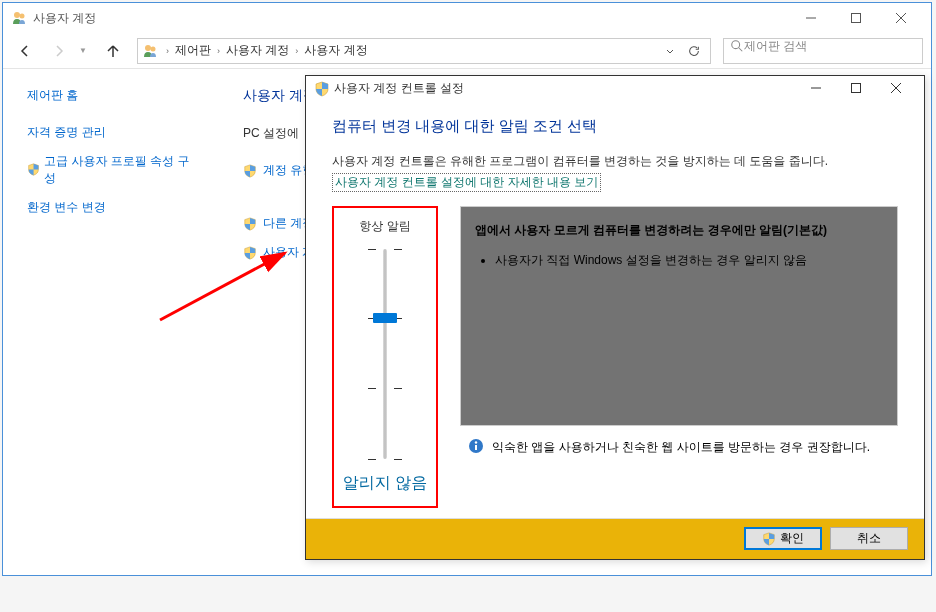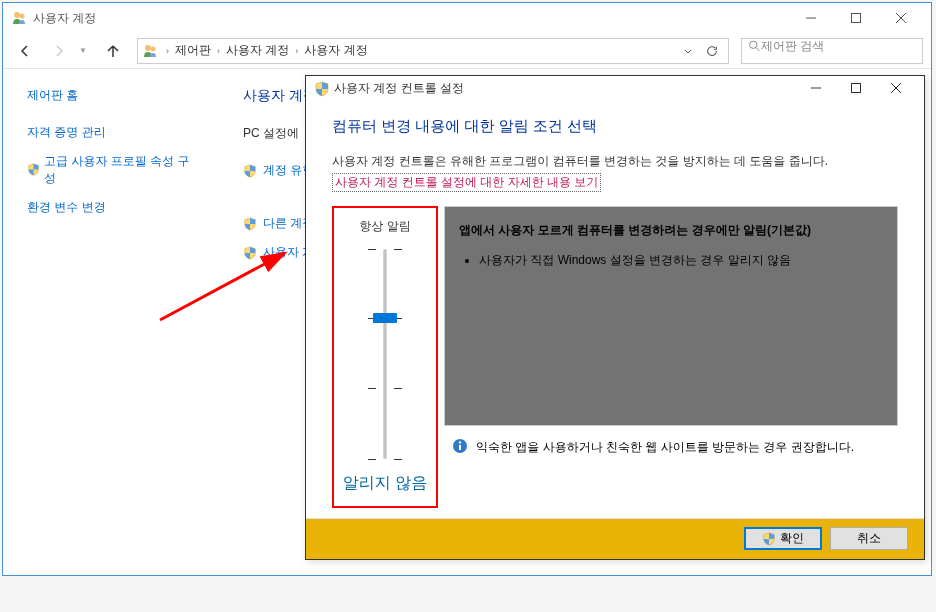--- a/index.html
+++ b/index.html
@@ -16,21 +16,21 @@
     .nav-btn { width: 28px; height: 28px; display: flex; align-items: center; justify-content: center; color: #333; cursor: pointer; border-radius: 2px; }
     .nav-btn.disabled { color: #ccc; cursor: default; }
     .dropdown-caret { font-size: 8px; color: #999; width: 14px; }
     .up-btn { margin-right: 4px; }
     .address-bar { flex: 1; height: 26px; border: 1px solid #ccc; display: flex; align-items: center; padding: 0 4px; background: #fff; }
     .address-icon { width: 16px; height: 16px; margin-right: 6px; }
     .breadcrumb { display: flex; align-items: center; flex: 1; color: #333; }
     .bc-item { padding: 2px 4px; cursor: pointer; }
     .bc-sep { padding: 0 2px; color: #666; font-size: 9px; }
     .addr-ctrl { width: 24px; display: flex; align-items: center; justify-content: center; color: #555; cursor: pointer; height: 100%; }
-    .search-box { width: 182px; height: 26px; border: 1px solid #ccc; display: flex; align-items: flex-end; padding: 10px 6px; margin-left: 6px; background: #fff; }
+    .search-box { width: 200px; height: 26px; border: 1px solid #ccc; display: flex; align-items: flex-start; padding: 0 6px; margin-left: 6px; background: #fff; }
     .search-box input { border: none; outline: none; flex: 1; font-size: 12px; font-family: inherit; background: transparent; }
     .search-box input::placeholder { color: #888; }
     
     .content { display: flex; height: calc(100% - 68px); }
     .sidebar { width: 200px; padding: 18px 12px 12px 24px; }
     .sidebar-heading { color: #0066cc; margin-bottom: 14px; font-size: 12px; }
     .sidebar-link { color: #0066cc; padding: 6px 0; cursor: pointer; display: flex; align-items: center; gap: 4px; font-size: 12px; }
     .shield-icon { width: 14px; height: 14px; }
     
     .main-content { flex: 1; padding: 18px 30px 12px 40px; }
@@ -42,23 +42,23 @@
     .annotation-arrow { position: absolute; left: 155px; top: 245px; pointer-events: none; z-index: 5; }
     
     .uac-dialog { position: absolute; left: 305px; top: 75px; width: 620px; height: 485px; background: #fff; border: 1px solid #333; z-index: 10; box-shadow: 2px 2px 8px rgba(0,0,0,0.15); display: flex; flex-direction: column; }
     .uac-titlebar { height: 28px; display: flex; align-items: center; padding: 0 8px; }
     .uac-title { flex: 1; color: #333; display: flex; align-items: center; gap: 6px; text-align: right; }
     .uac-titlebtn { width: 40px; height: 24px; display: flex; align-items: center; justify-content: center; color: #333; cursor: pointer; }
     
     .uac-body { flex: 1; padding: 16px 26px 10px 26px; }
     .uac-heading { color: #003399; font-size: 15px; font-weight: normal; margin-bottom: 16px; }
     .uac-desc { color: #333; font-size: 12px; margin-bottom: 3px; line-height: 1.5; }
-    .uac-link { color: #be185d; font-size: 12px; border: 1px dotted #666; padding: 0 2px; cursor: pointer; display: inline-block; margin-bottom: 14px; }
-    
-    .uac-slider-area { display: flex; gap: 6px; }
+    .uac-link { color: #0f766e; font-size: 12px; border: 1px dotted #666; padding: 0 2px; cursor: pointer; display: inline-block; margin-bottom: 14px; }
+    
+    .uac-slider-area { display: flex; gap: 22px; }
     .slider-col { width: 106px; border: 2px solid #ff0000; padding: 10px 8px 12px 8px; text-align: center; position: relative; }
     .slider-label-top { font-size: 12px; color: #333; margin-bottom: 14px; }
     .slider-label-bottom { font-size: 16px; color: #0369a1; margin-top: 14px; }
     .slider-track-wrap { position: relative; height: 210px; display: flex; justify-content: center; }
     .slider-track { width: 4px; height: 100%; background: linear-gradient(to right, #ddd 0%, #bbb 50%, #ddd 100%); border-radius: 2px; position: relative; }
     .slider-tick { position: absolute; width: 34px; height: 1px; display: flex; justify-content: space-between; left: 50%; transform: translateX(-50%); }
     .slider-tick::before, .slider-tick::after { content: ''; width: 8px; height: 1px; background: #333; }
     .slider-thumb { position: absolute; width: 24px; height: 10px; background: #0078d7; left: 50%; transform: translateX(-50%); cursor: pointer; border-radius: 1px; }
     
     .info-col { flex: 1; }

